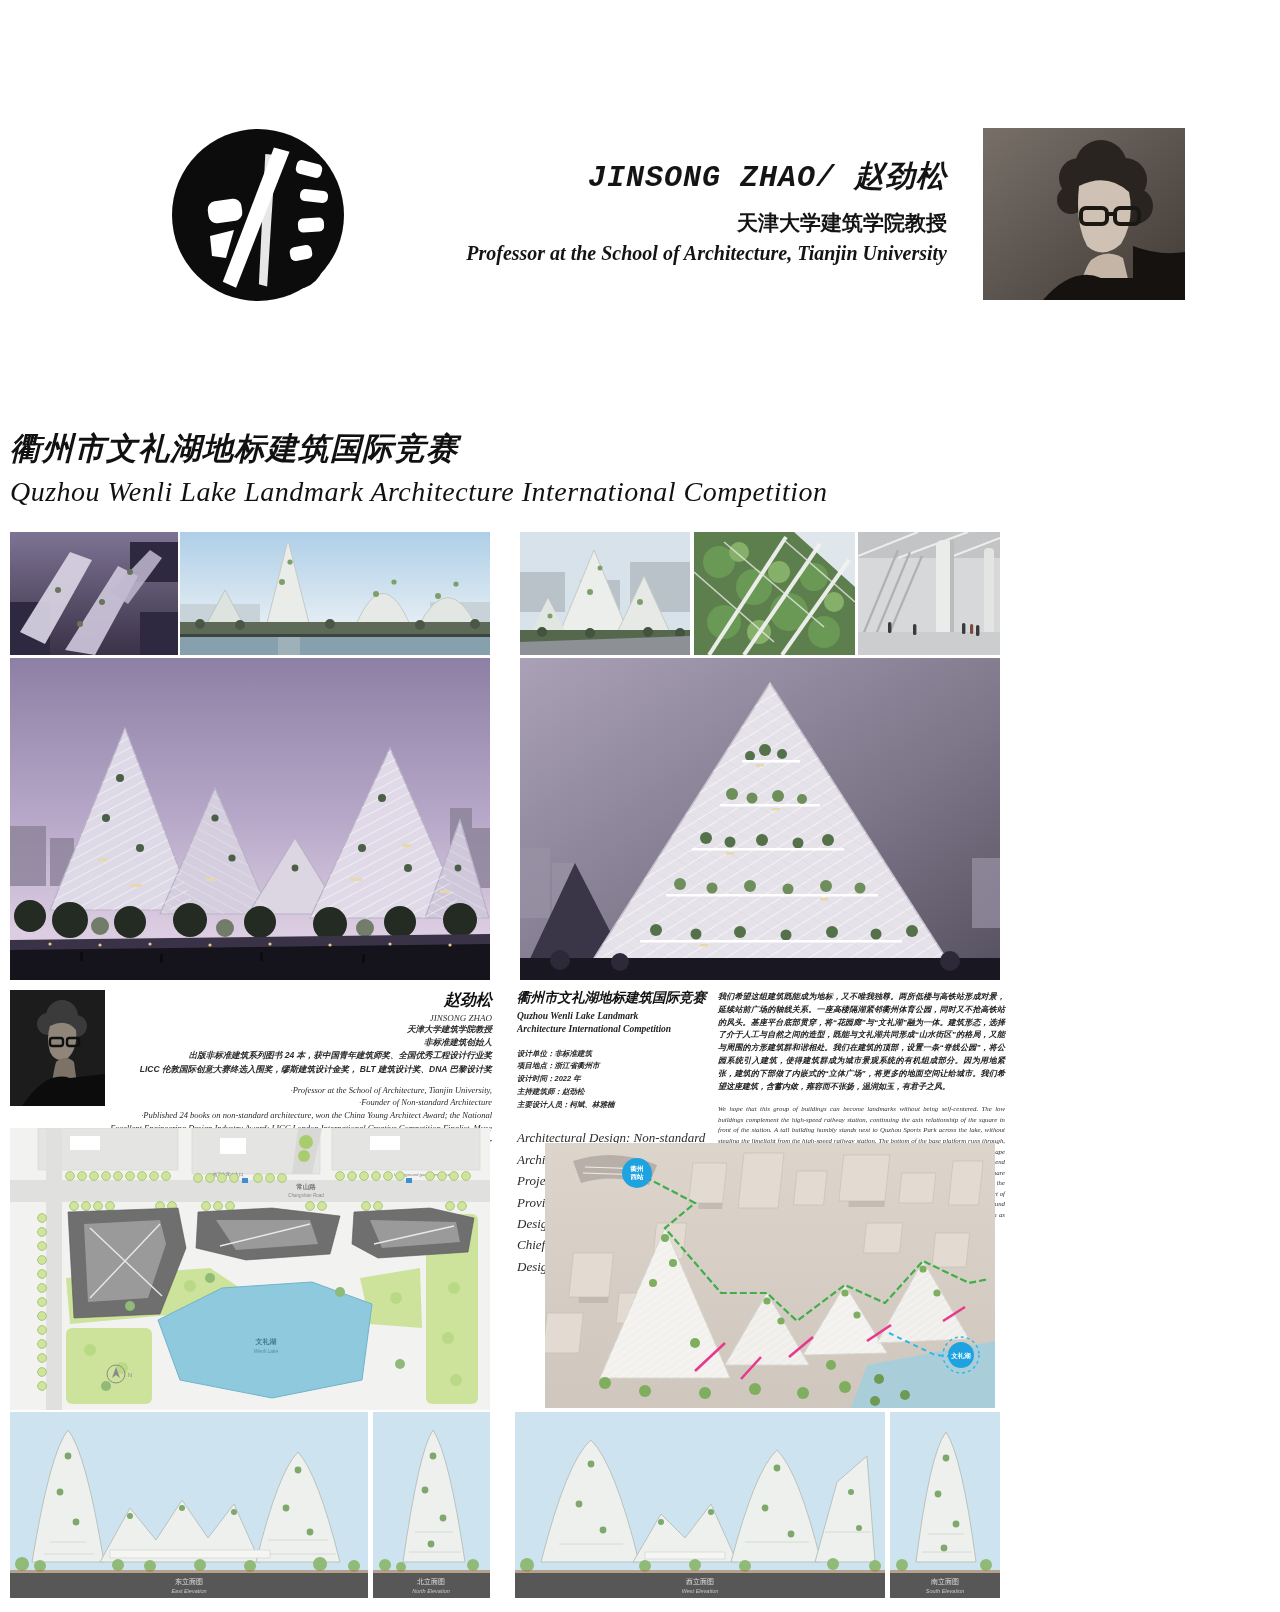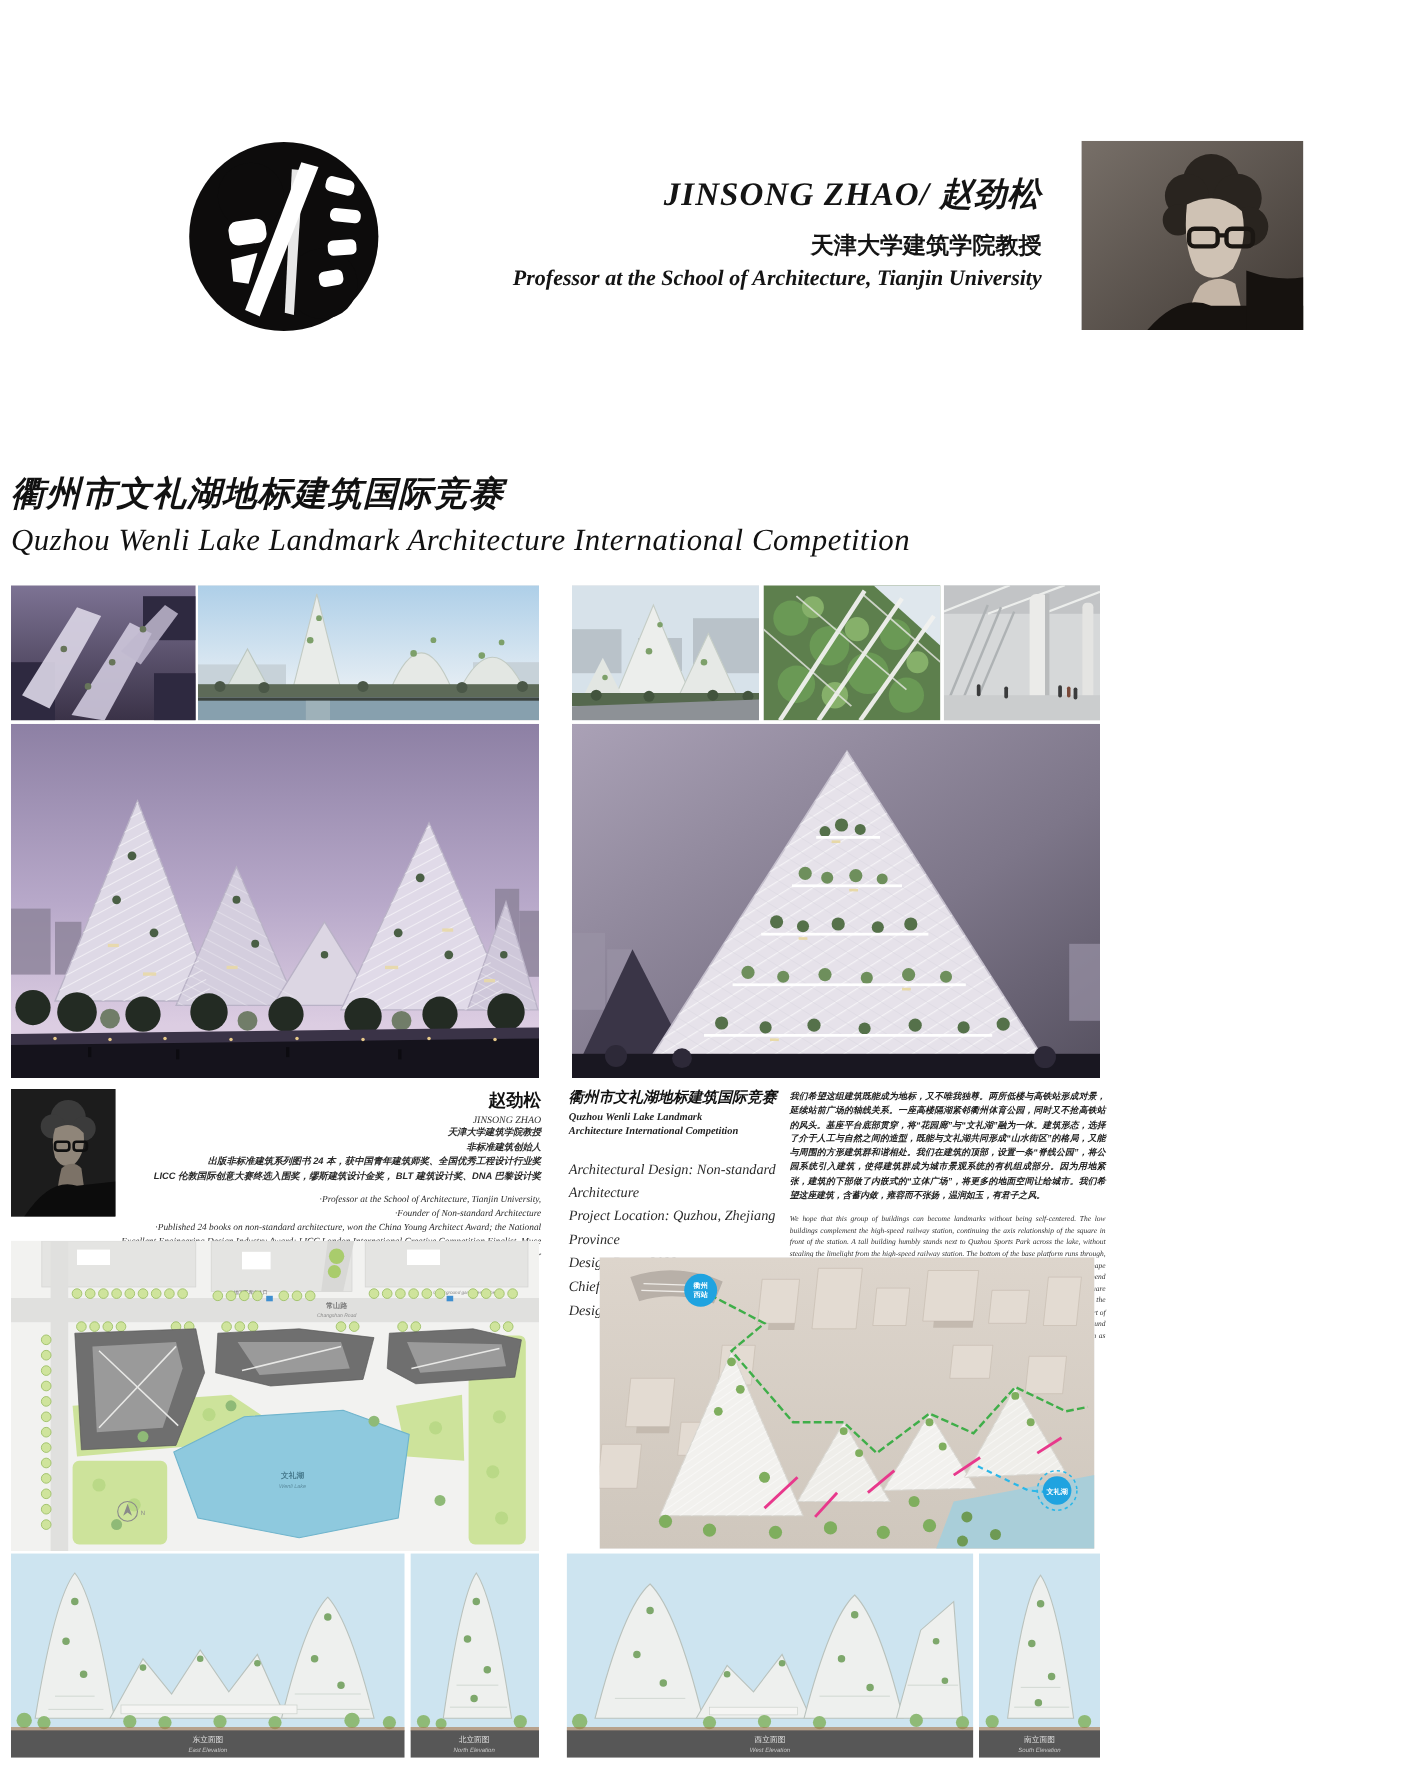--- a/index.html
+++ b/index.html
@@ -3,35 +3,35 @@
 <meta charset="utf-8">
 <style>
   html,body{margin:0;padding:0;background:#ffffff;}
   .page{position:relative;width:1280px;height:1612px;background:#fff;overflow:hidden;
         font-family:"Liberation Sans","DejaVu Sans",sans-serif;color:#1a1a1a;}
   figure{margin:0;}
   svg{display:block;}
 
   
   .hdr-text{position:absolute;right:333px;top:156px;text-align:right;white-space:nowrap;}
-  .hdr-name{font-family:Liberation Serif, serif;font-style:italic;font-weight:bold;
+  .hdr-name{font-family:Liberation Mono, monospace;font-style:italic;font-weight:bold;
             font-size:30px;letter-spacing:1px;color:#141414;}
   .hdr-title-zh{font-size:21px;font-weight:bold;margin-top:12px;color:#141414;}
   .hdr-title-en{font-family:"Liberation Serif","DejaVu Serif",serif;font-style:italic;font-weight:bold;
                 font-size:20px;margin-top:5px;color:#141414;}
 
   
   .title-zh{position:absolute;left:10px;top:428px;font-size:31px;font-weight:900;font-style:italic;
             letter-spacing:1px;color:#111;}
   .title-en{position:absolute;left:10px;top:476px;font-family:"Liberation Serif","DejaVu Serif",serif;
             font-style:italic;font-weight:normal;font-size:28px;letter-spacing:.5px;color:#111;}
 
   
   .profile-block{position:absolute;left:110px;top:990px;width:382px;text-align:right;}
-  .p-name-zh{font-size:16px;font-weight:900;color:#111;}
+  .p-name-zh{font-size:16px;font-weight:900;font-style:italic;color:#111;}
   .p-name-en{font-family:"Liberation Serif","DejaVu Serif",serif;font-style:italic;font-size:9px;
              color:#333;margin-top:2px;}
   .p-line-zh{font-size:8.5px;font-weight:bold;font-style:italic;line-height:1.55;color:#2b2b2b;}
   .p-gap{height:8px;}
   .p-line-en{font-family:"Liberation Serif","DejaVu Serif",serif;font-style:italic;font-size:8.5px;
              line-height:1.5;color:#2b2b2b;}
 
   .proj-block{position:absolute;left:517px;top:990px;width:194px;}
   .pr-title-zh{font-size:13.5px;font-weight:900;font-style:italic;color:#111;line-height:1.25;}
   .pr-title-en{font-family:"Liberation Serif","DejaVu Serif",serif;font-style:italic;font-weight:bold;
@@ -474,20 +474,27 @@
     <div class="p-gap"></div>
     <div class="p-line-en">·Professor at the School of Architecture, Tianjin University,</div>
     <div class="p-line-en">·Founder of Non-standard Architecture</div>
     <div class="p-line-en">·Published 24 books on non-standard architecture, won the China Young Architect Award; the National Excellent Engineering Design Industry Award; LICC London International Creative Competition Finalist. Muse Architectural Design Gold Award, BLT build Design Award Winner, DNA Paris Design Awards Winner</div>
   </div>
 
   <div class="proj-block">
     <div class="pr-title-zh">衢州市文礼湖地标建筑国际竞赛</div>
     <div class="pr-title-en">Quzhou Wenli Lake Landmark</div>
     <div class="pr-title-en" style="margin-top:0;">Architecture International Competition</div>
+    <div class="pr-fields-zh">
+      <div class="pr-field-zh">设计单位：非标准建筑</div>
+      <div class="pr-field-zh">项目地点：浙江省衢州市</div>
+      <div class="pr-field-zh">设计时间：2022 年</div>
+      <div class="pr-field-zh">主持建筑师：赵劲松</div>
+      <div class="pr-field-zh">主要设计人员：柯斌、林雅楠</div>
+    </div>
     <div class="pr-fields-en">
       <div class="pr-field-en">Architectural Design: Non-standard Architecture</div>
       <div class="pr-field-en">Project Location: Quzhou, Zhejiang Province</div>
       <div class="pr-field-en">Design Date: 2022</div>
       <div class="pr-field-en">Chief Architect: Jinsong Zhao</div>
       <div class="pr-field-en">Design Team: Bin Ke, Lin Yanan</div>
     </div>
   </div>
 
   <div class="desc-block">

